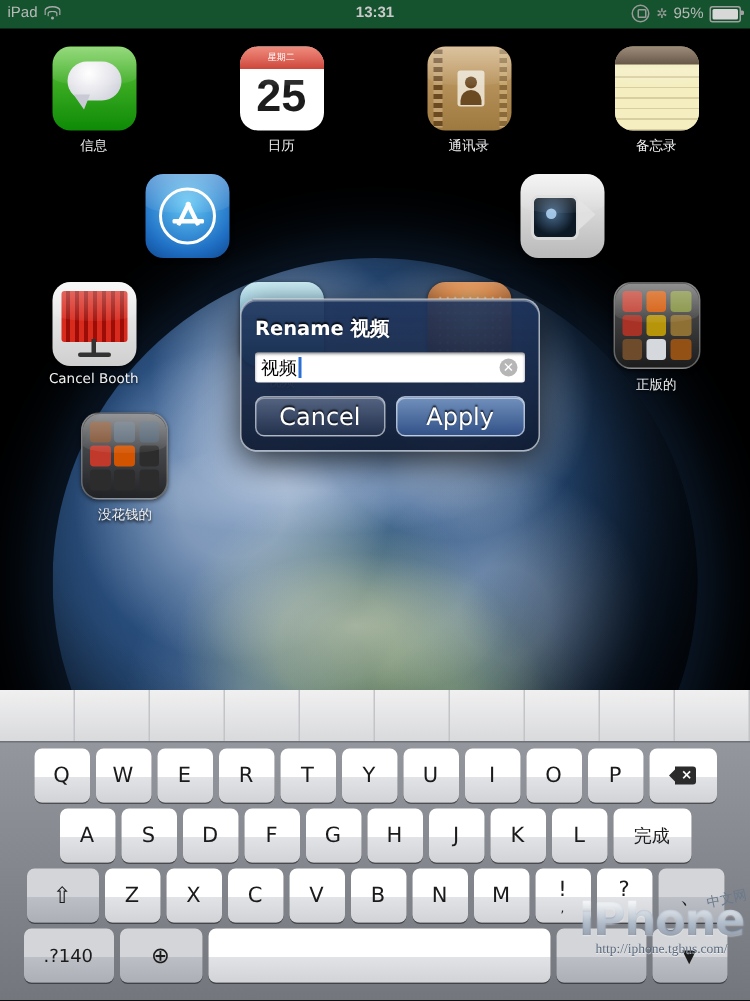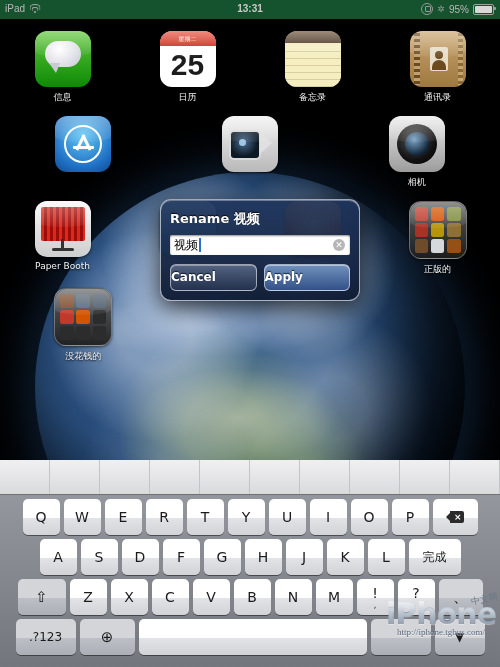--- a/index.html
+++ b/index.html
@@ -157,22 +157,22 @@
     text-shadow:0 -1px 1px rgba(0,0,0,.8);padding:2px 0 7px;
     font-family:"DejaVu Sans","Liberation Sans",sans-serif;}
   #dialog .dlg-field{position:relative;height:20px;background:#fff;border-radius:2px;
     box-shadow:inset 0 1px 2px rgba(0,0,0,.45);display:flex;align-items:center;}
   #dialog .dlg-field .val{font-size:12px;color:#000;padding-left:4px;
     font-family:"DejaVu Sans","Liberation Sans",sans-serif;}
   #dialog .caret{width:1.5px;height:14px;background:#2b6fd4;margin-left:1px;}
   #dialog .clear-btn{position:absolute;right:5px;top:4px;width:12px;height:12px;border-radius:50%;
     background:#b6b6b6;color:#fff;font-size:9px;line-height:12px;text-align:center;font-weight:bold;cursor:pointer;}
   #dialog .dlg-actions{display:flex;gap:7px;margin-top:9px;}
-  .dlg-btn{flex:1;height:25px;border-radius:6px;line-height:25px;
-    color:#fff;font-size:12px;font-weight:bold;text-shadow:0 -1px 1px rgba(0,0,0,.75);
+  .dlg-btn{flex:1;height:25px;border-radius:6px;text-align:center;line-height:25px;
+    color:#fff;font-size:16px;font-weight:normal;text-shadow:0 -1px 1px rgba(0,0,0,.75);
     border:1px solid rgba(255,255,255,.55);cursor:pointer;
     font-family:"DejaVu Sans","Liberation Sans",sans-serif;}
   .dlg-btn.cancel{background:linear-gradient(rgba(92,108,138,.88),rgba(36,50,78,.92));
     box-shadow:inset 0 1px 0 rgba(255,255,255,.35);}
   .dlg-btn.apply{background:linear-gradient(rgba(118,150,196,.95),rgba(52,84,140,.95));
     box-shadow:inset 0 1px 0 rgba(255,255,255,.45);}
 
   
   #keyboard{position:absolute;left:0;top:460px;width:500px;height:207px;z-index:60;
     background:linear-gradient(#9a9da3,#73767d);}
@@ -257,70 +257,63 @@
         <div class="app-label">信息</div>
       </div>
       <div class="app">
         <div class="app-icon ic-calendar">
           <div class="cal-head">星期二</div>
           <div class="cal-day">25</div>
         </div>
         <div class="app-label">日历</div>
       </div>
       <div class="app">
-        <div class="app-icon ic-notes">
-          <div class="lines"></div>
-            <div class="nb-top"></div>
-        </div>
-        <div class="app-label">备忘录</div>
-      </div>
-      <div class="app">
         <div class="app-icon ic-contacts">
           <div class="spiral"></div>
             <div class="person"></div>
             <div class="edge"></div>
         </div>
         <div class="app-label">通讯录</div>
+      </div>
+      <div class="app">
+        <div class="app-icon ic-notes">
+          <div class="lines"></div>
+            <div class="nb-top"></div>
+        </div>
+        <div class="app-label">备忘录</div>
       </div>
     </div>
 
     <div class="icon-row">
       <div class="app">
         <div class="app-icon ic-appstore">
           <div class="ring"></div>
             <div class="a1"></div>
             <div class="a2"></div>
             <div class="bar"></div>
         </div>
         <div class="app-label"></div>
       </div>
       <div class="app">
         <div class="app-icon ic-facetime">
           <div class="cam"></div>
             <div class="lens"></div>
         </div>
         <div class="app-label"></div>
       </div>
-      <div class="app">
-        <div class="app-icon ic-camera">
-          <div class="body"></div>
-            <div class="glass"></div>
-        </div>
-        <div class="app-label">相机</div>
-      </div>
     </div>
 
     <div class="icon-row">
       <div class="app">
         <div class="app-icon ic-photobooth">
           <div class="curtain"></div>
             <div class="stand"></div>
             <div class="base"></div>
         </div>
-        <div class="app-label">Paper Booth</div>
+        <div class="app-label">Cancel Booth</div>
       </div>
       <div class="app">
         <div class="app-icon ic-video"></div>
         <div class="app-label">视频</div>
       </div>
       <div class="app">
         <div class="app-icon ic-timefx">
             <div class="dots"></div>
           </div>
         <div class="app-label">Time FX</div>
@@ -438,21 +431,21 @@
           <span class="sub">,</span>
         </div>
         <div class="key letter dual">
           <span>?</span>
           <span class="sub">。</span>
         </div>
         <div class="key shiftr gray">、</div>
       </div>
 
       <div class="kb-row">
-        <div class="key num gray">.?123</div>
+        <div class="key num gray">.?140</div>
         <div class="key globe gray">⊕</div>
         <div class="key space"></div>
         <div class="key num gray"></div>
         <div class="key hide gray">▼</div>
       </div>
     </div>
   </div>
 
   <div id="watermark">
     <div class="wm-main">iPhone</div>

